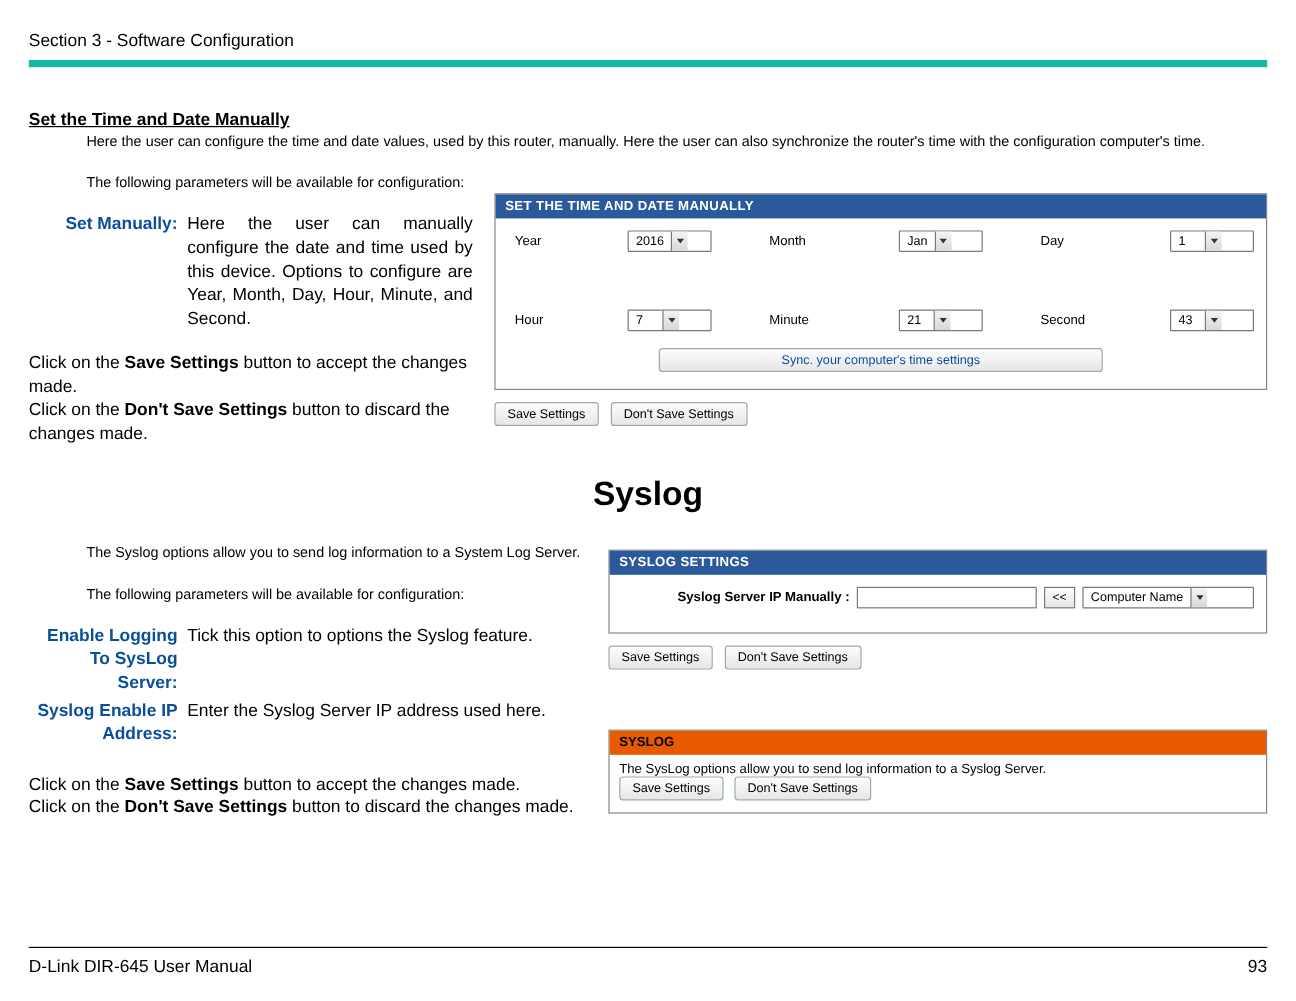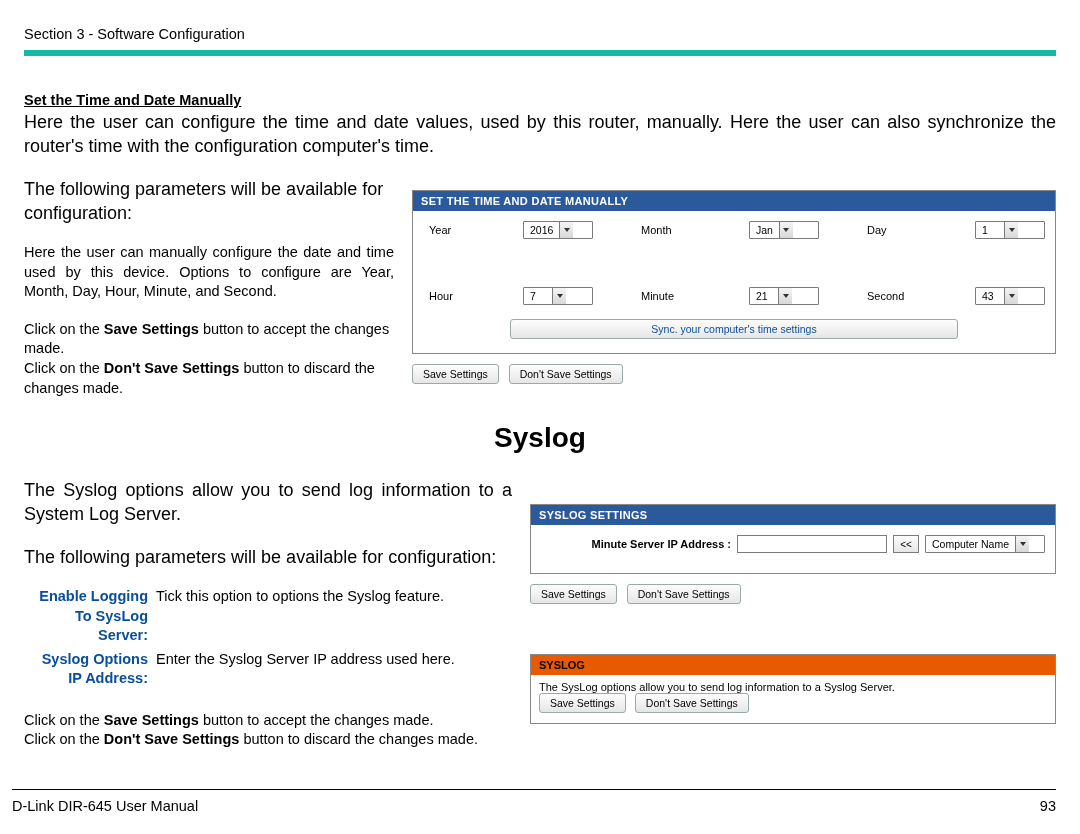--- a/index.html
+++ b/index.html
@@ -19,23 +19,24 @@
     border-bottom: 6px solid #14b8a6;
     margin-bottom: 36px;
   }
   .subheading {
     font-weight: 700;
     text-decoration: underline;
     font-size: 14.5px;
     margin-bottom: 2px;
   }
   .body-text {
-    font-size: 18px;
+    font-size: 12px;
     line-height: 1.35;
     margin-bottom: 18px;
+    margin-left: 48px;
   }
   .two-col {
     display: flex;
     gap: 18px;
     align-items: center;
   }
   .left-col { flex: 1 1 auto; }
   .right-col { flex: 0 0 510px; }
   .param-row { display: flex; margin-bottom: 4px; }
   .param-label {
@@ -116,21 +117,21 @@
   }
   .sel .arrow::after {
     content: "";
     border-left: 3px solid transparent;
     border-right: 3px solid transparent;
     border-top: 4px solid #333;
   }
   .wide-btn {
     display: block;
     margin: 14px auto 0 auto;
-    width: 448px;
+    width: 370px;
     text-align: center;
     font-size: 10.5px;
     color: #0a4e9b;
     border: 1px solid #9aa;
     border-radius: 3px;
     padding: 3px 0;
     background: linear-gradient(#fdfdfd, #e6e6e6);
     cursor: pointer;
   }
   .btn-row { margin-top: 10px; }
@@ -165,41 +166,42 @@
     border: 1px solid #3a6db0;
     display: inline-flex;
     align-items: center; justify-content: center;
     font-size: 10px; color: #1a7a1a;
     background: #fff;
   }
   .panel-note { font-size: 11px; padding: 6px 8px 0 8px; }
   .orange-panel .panel-body { padding: 0 8px 10px 8px; }
   .footer {
     position: absolute;
-    left: 12px; right: 24px; bottom: 20px;
+    left: 24px; right: 24px; bottom: 20px;
     border-top: 1px solid #000;
     padding-top: 8px;
     font-size: 14.5px;
     display: flex;
     justify-content: space-between;
   }
   .just { text-align: justify; }
 </style>
 </head>
 <body>
 
 <div class="header-section">Section 3 - Software Configuration</div>
 
 <div class="subheading">Set the Time and Date Manually</div>
 <div class="body-text just">Here the user can configure the time and date values, used by this router, manually. Here the user can also synchronize the router's time with the configuration computer's time.</div>
 
 <div class="two-col">
   <div class="left-col">
     <div class="body-text">The following parameters will be available for configuration:</div>
     <div class="param-row">
+      <div class="param-label">Set Manually:</div>
       <div class="param-desc just">Here the user can manually configure the date and time used by this device. Options to configure are Year, Month, Day, Hour, Minute, and Second.</div>
     </div>
     <div style="height:14px"></div>
     <div class="info-line">
       <span>Click on the </span><b>Save Settings</b><span> button to accept the changes made.</span>
     </div>
     <div class="info-line">
       <span>Click on the </span><b>Don't Save Settings</b><span> button to discard the changes made.</span>
     </div>
   </div>
@@ -255,41 +257,41 @@
 
 <div class="two-col">
   <div class="left-col">
     <div class="body-text just">The Syslog options allow you to send log information to a System Log Server.</div>
     <div class="body-text">The following parameters will be available for configuration:</div>
     <div class="param-row">
       <div class="param-label">Enable Logging To SysLog Server:</div>
       <div class="param-desc">Tick this option to options the Syslog feature.</div>
     </div>
     <div class="param-row">
-      <div class="param-label">Syslog Options IP Address:</div>
+      <div class="param-label">Syslog Enable IP Address:</div>
       <div class="param-desc">Enter the Syslog Server IP address used here.</div>
     </div>
     <div style="height:18px"></div>
     <div class="info-line">
       <span>Click on the </span><b>Save Settings</b><span> button to accept the changes made.</span>
     </div>
     <div class="info-line">
       <span>Click on the </span><b>Don't Save Settings</b><span> button to discard the changes made.</span>
     </div>
   </div>
 
   <div class="right-col">
     <div class="panel">
       <div class="panel-title-blue">SYSLOG SETTINGS</div>
       <div class="panel-body">
         <div class="syslog-row">
-          <div class="syslog-label">Minute Server IP Address  :</div>
+          <div class="syslog-label">Syslog Server IP Manually  :</div>
           <span class="txt-input"></span>
           <button class="pick-btn">&lt;&lt;</button>
-          <div class="sel" style="width:120px">
+          <div class="sel" style="width:143px">
               <span class="val">Computer Name</span>
               <span class="arrow"></span>
             </div>
         </div>
       </div>
     </div>
     <div class="btn-row">
       <span class="ui-btn">Save Settings</span>
       <span class="ui-btn">Don't Save Settings</span>
     </div>

